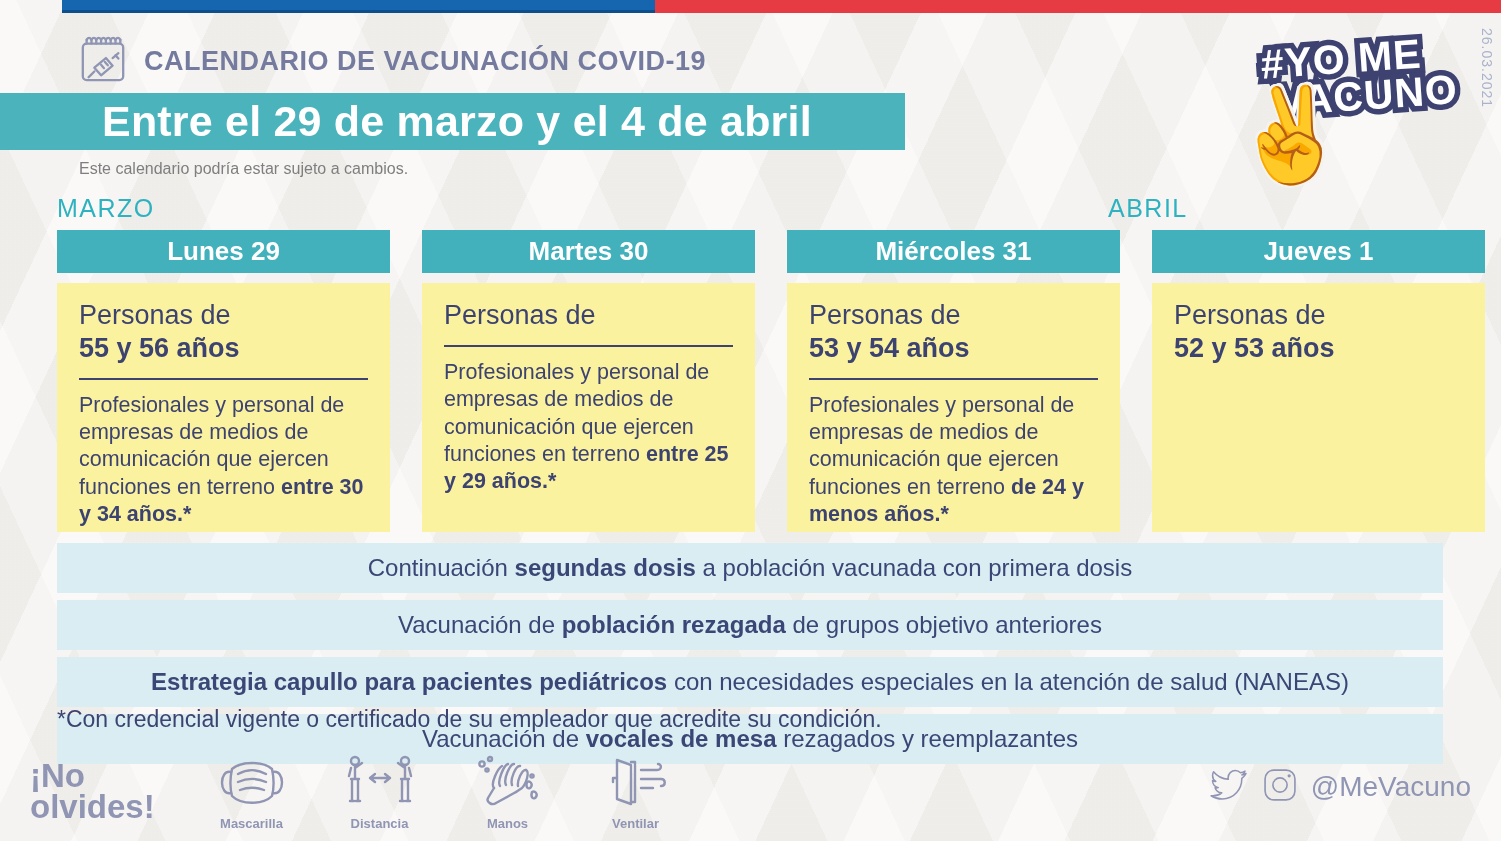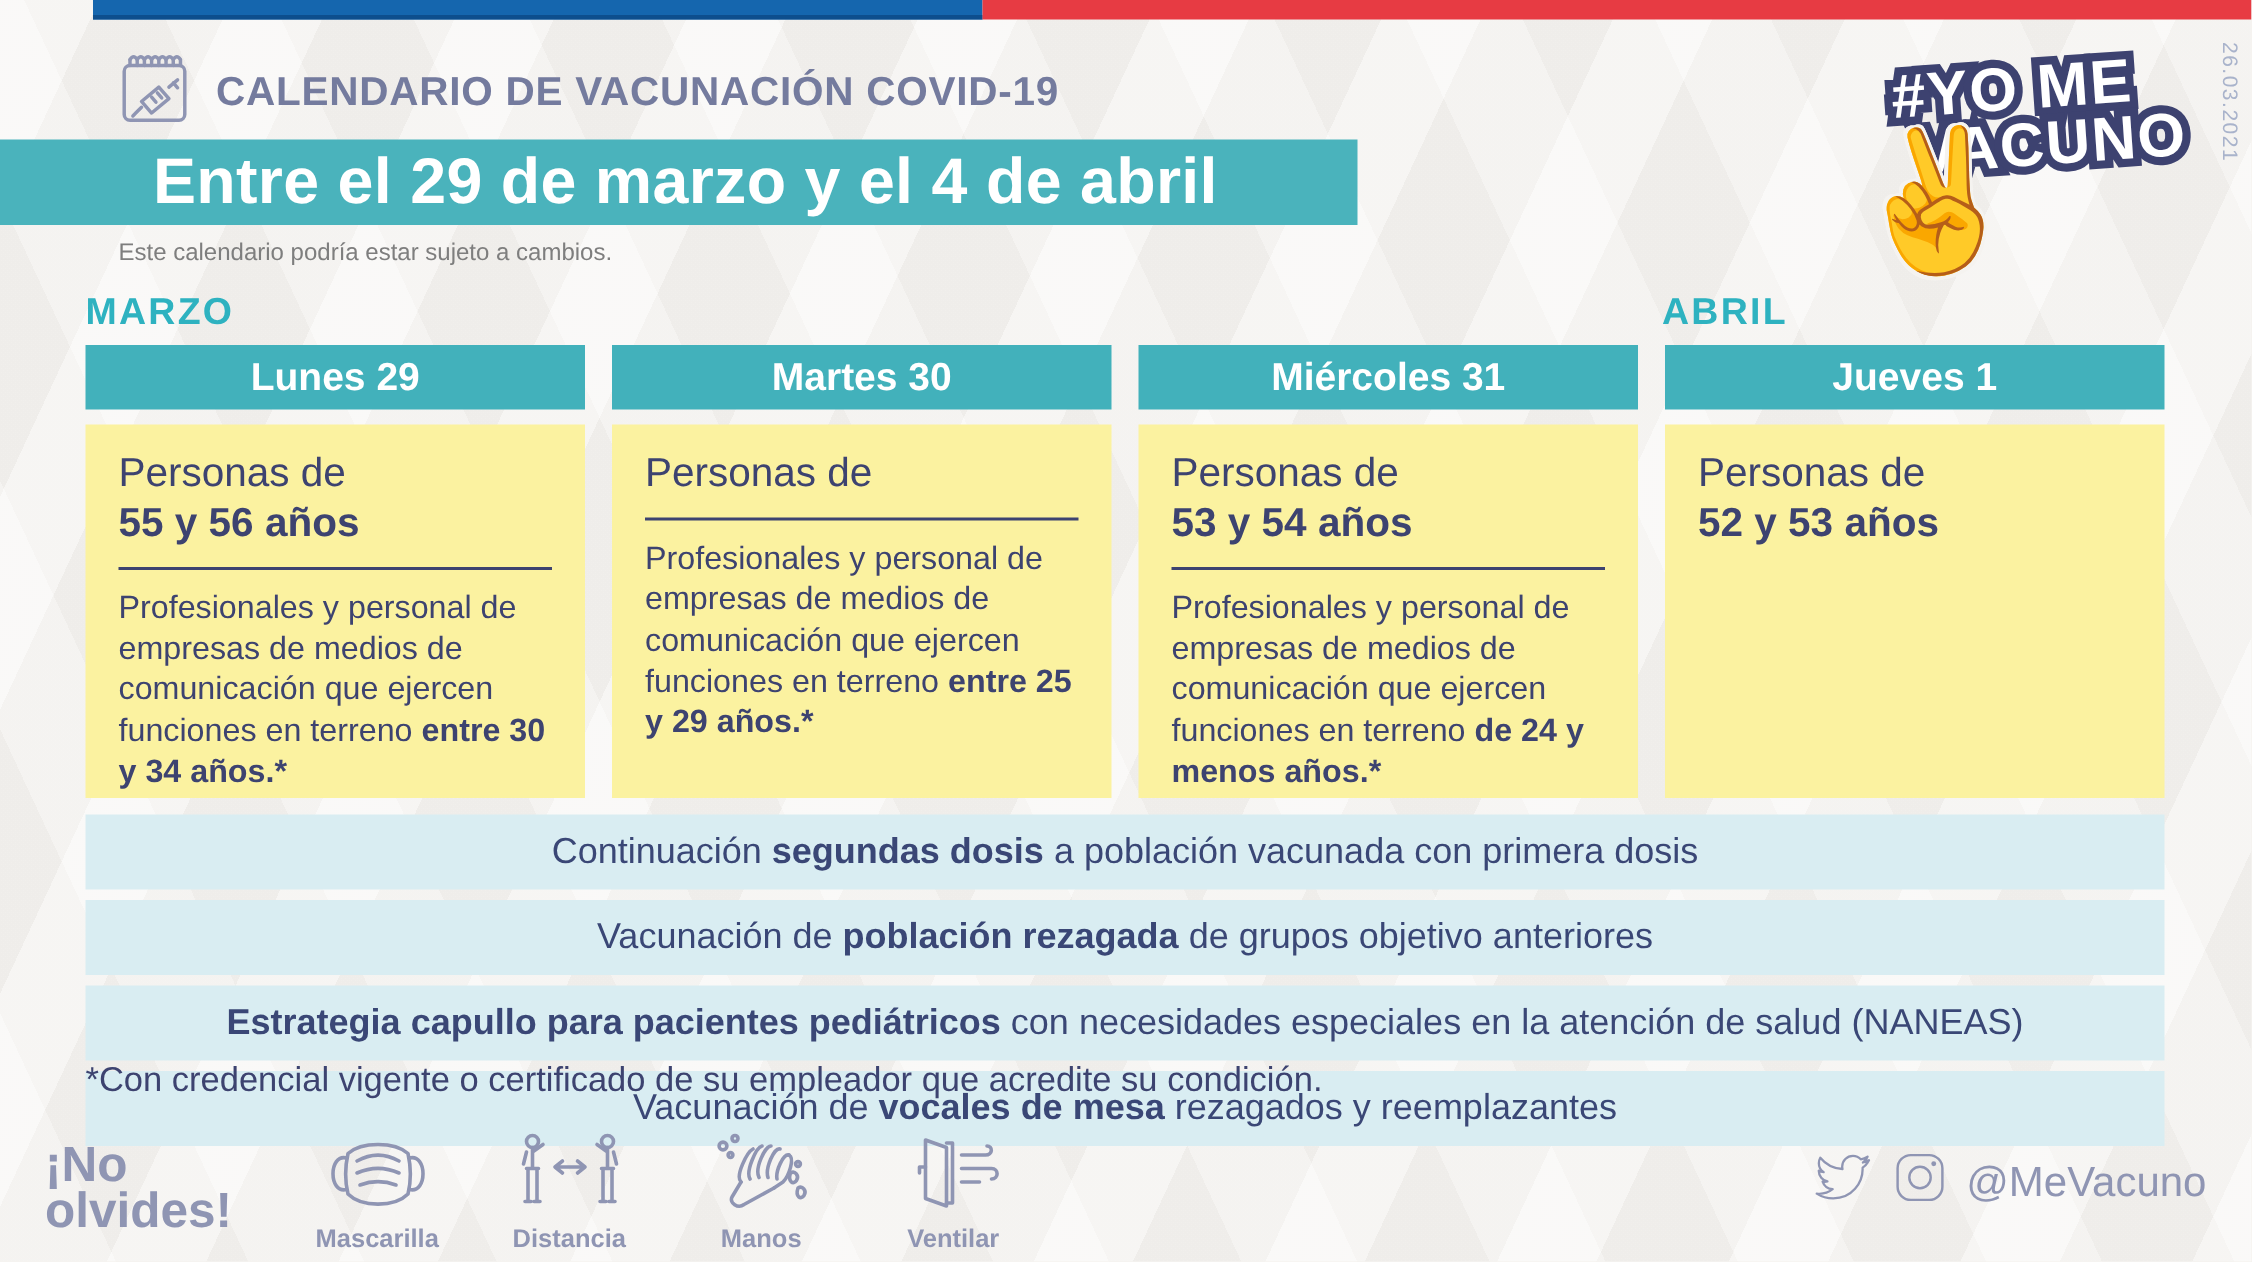--- a/index.html
+++ b/index.html
@@ -40,27 +40,27 @@
                line-height:.92; white-space:nowrap; }
   .logo-line .stroke { color:#3d4270; -webkit-text-stroke:11px #3d4270;
       text-shadow:3px 3px 0 #3d4270,-3px 3px 0 #3d4270,3px -3px 0 #3d4270,-3px -3px 0 #3d4270; }
   .logo-line .fill { position:absolute; left:0; top:0; color:#ffffff; }
   .logo-line2 { margin-left:14px; }
   .logo-hand { position:absolute; left:-34px; top:44px; font-size:92px; line-height:1; color:#3d4270;
                transform:rotate(-8deg);
                text-shadow:2px 2px 0 #f5f3f0,-2px -2px 0 #f5f3f0,2px -2px 0 #f5f3f0,-2px 2px 0 #f5f3f0; }
 
   
-  .month-label { position:absolute; top:194px; font-size:25px; font-weight:700; letter-spacing:1.5px; color:#2eb2c0; }
+  .month-label { position:absolute; top:194px; font-size:25px; font-weight:400; letter-spacing:1.5px; color:#2eb2c0; }
   .month-marzo { left:57px; }
   .month-abril { left:1108px; }
 
   
   .grid { position:absolute; left:57px; top:230px; width:1116px;
-          display:grid; grid-template-columns:repeat(4,333px); column-gap:18px;border-radius:16px; }
+          display:grid; grid-template-columns:repeat(4,333px); column-gap:32px;border-radius:16px; }
   .day-header { height:43px; background:#42b1bb; display:flex; align-items:center; justify-content:center;
                 margin-bottom:10px; }
   .day-header span { color:#ffffff; font-size:26px; font-weight:600; }
   .day-card { height:249px; background:#fbf2a0; padding:16px 20px 0 22px; color:#3d4370; }
   .card-prefix { font-size:27px; line-height:1.22; }
   .card-group  { font-size:27px; font-weight:700; line-height:1.22; }
   .card-divider { border:none; border-top:2px solid #3d4370; margin:13px 2px 12px 0; }
   .card-detail { font-size:21.5px; line-height:1.27; }
   .card-detail-bold { font-weight:700; }
 
@@ -71,21 +71,21 @@
   .info-row b { font-weight:700; }
 
   .footnote { position:absolute; left:57px; top:706px; font-size:23px; color:#3d4370; }
 
   
   .reminders { position:absolute; left:30px; top:748px; display:flex; align-items:flex-start;gap:31px; }
   .no-olvides { font-size:33px; font-weight:800; line-height:.95; color:#8f95b3; margin-top:12px; width:142px; }
   .reminder-item { width:97px; display:flex; flex-direction:column; align-items:center; margin-top:4px; }
   .reminder-item + .reminder-item { margin-left:0px; }
   .reminder-icon { height:58px; display:flex; align-items:flex-end; justify-content:center; }
-  .reminder-label { margin-top:6px; font-size:17px; font-weight:700; color:#8f95b3; }
+  .reminder-label { margin-top:6px; font-size:13px; font-weight:700; color:#8f95b3; }
   svg.line-icon { stroke:#8f95b3; fill:none; stroke-width:2.4; stroke-linecap:round; stroke-linejoin:round; }
 
   
   .social { position:absolute; right:30px; top:766px; display:flex; align-items:center; gap:12px; }
   .social-handle { font-size:28px; color:#8f95b3; }
 </style>
 </head>
 <body>
 
 <div class="stage">

